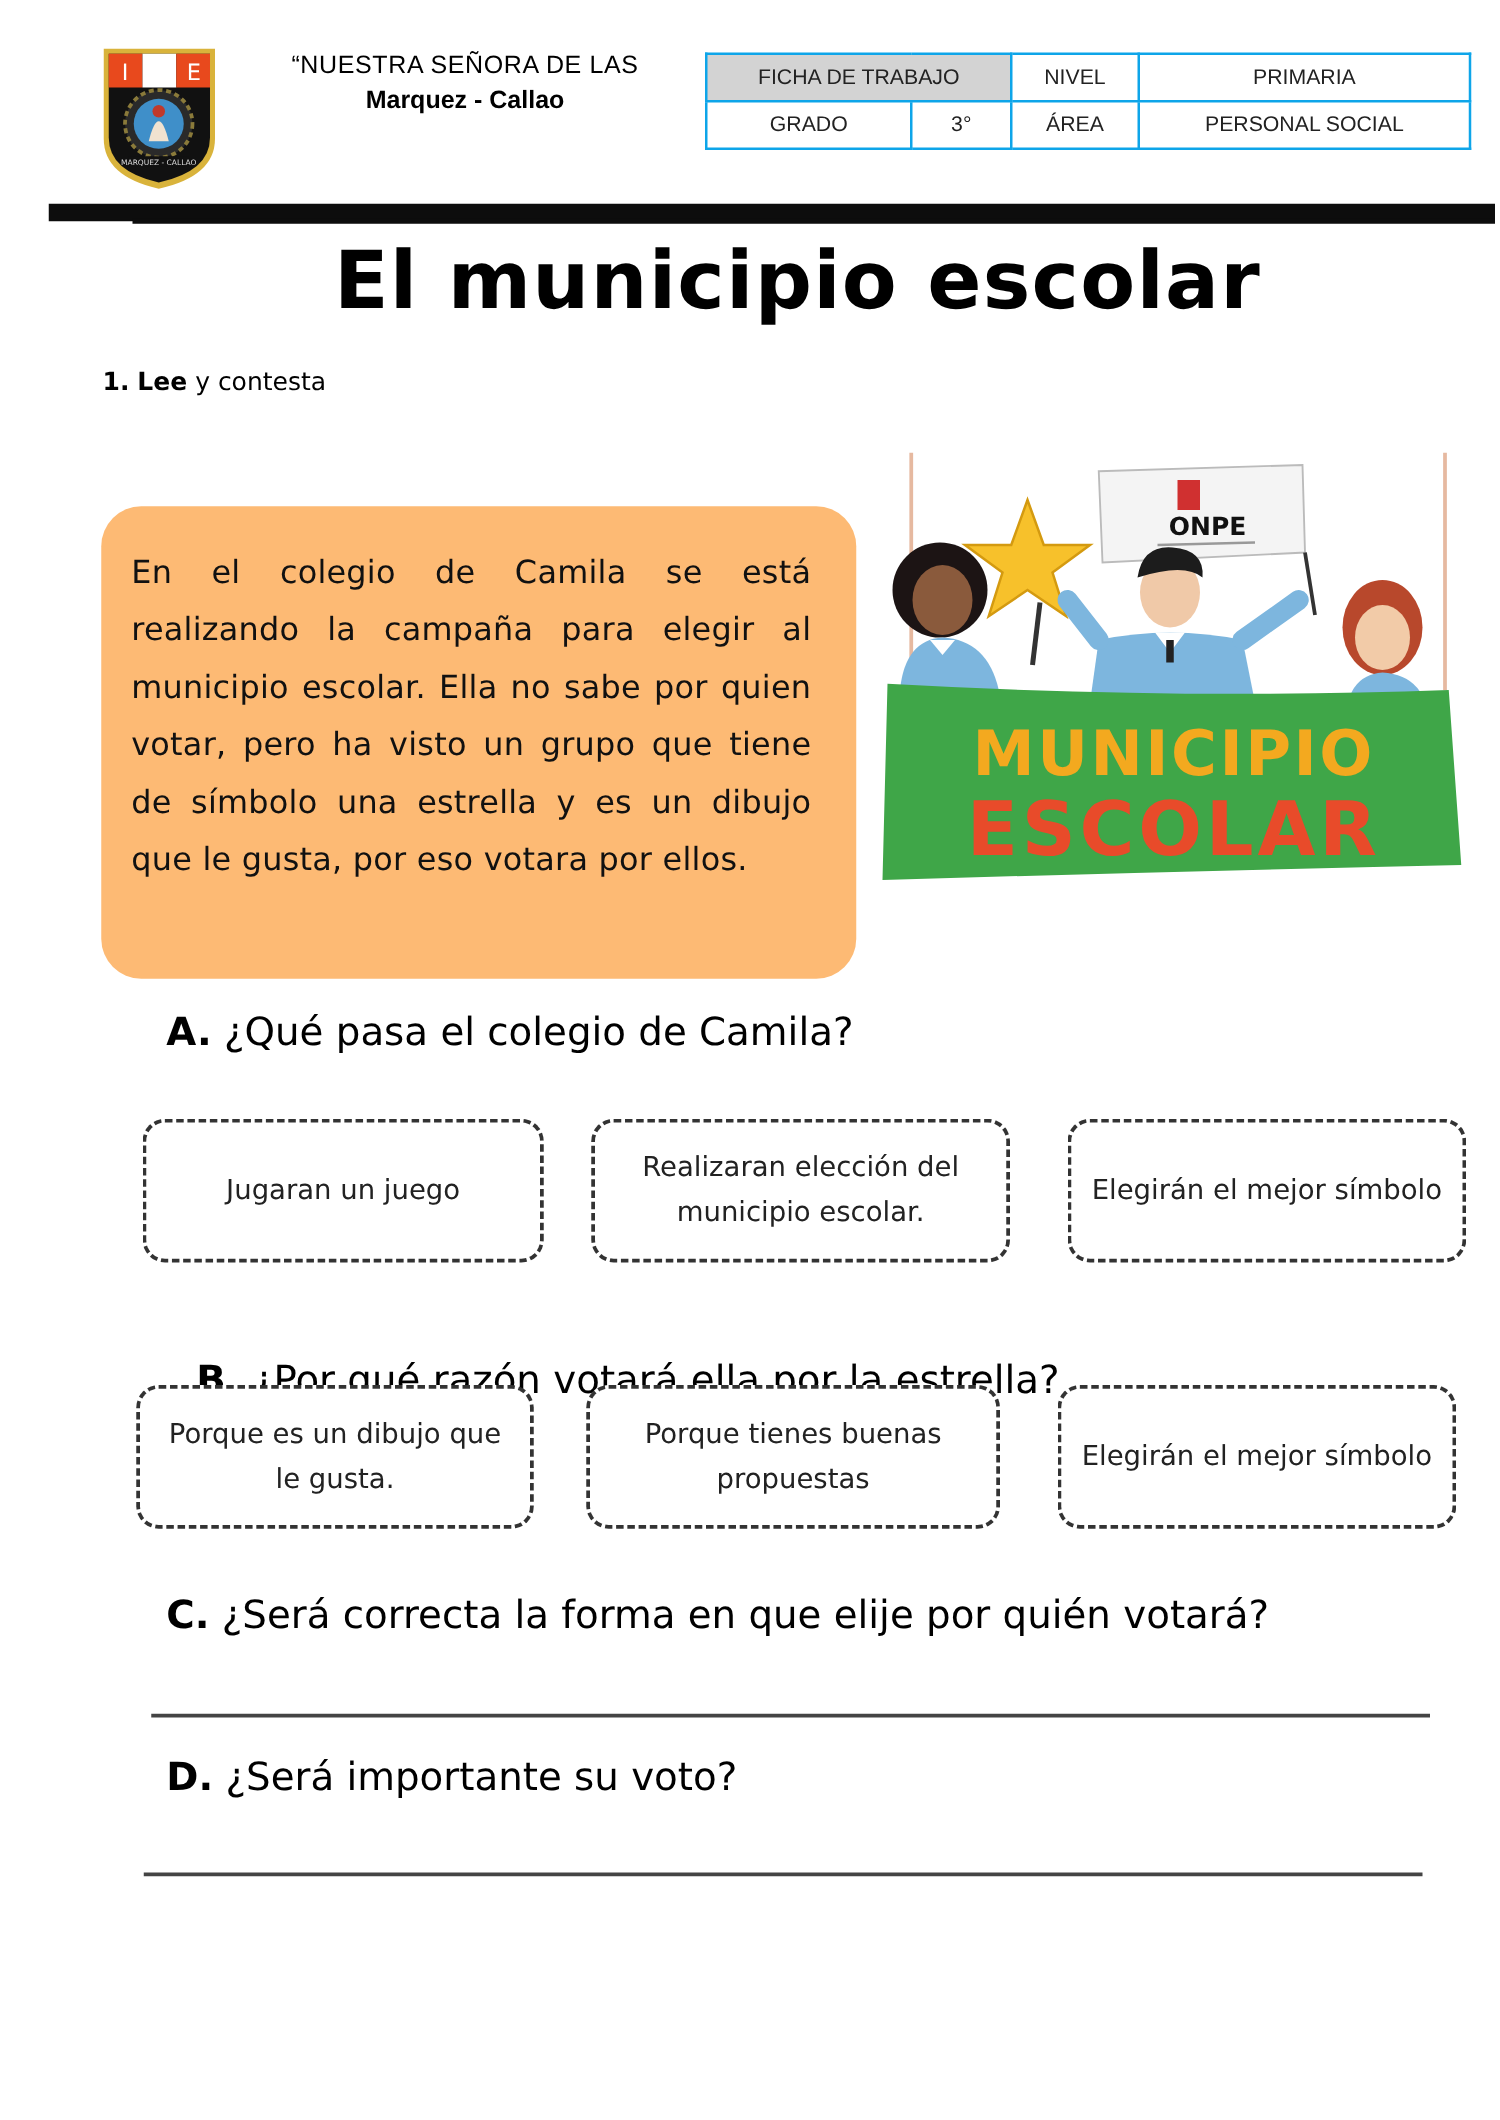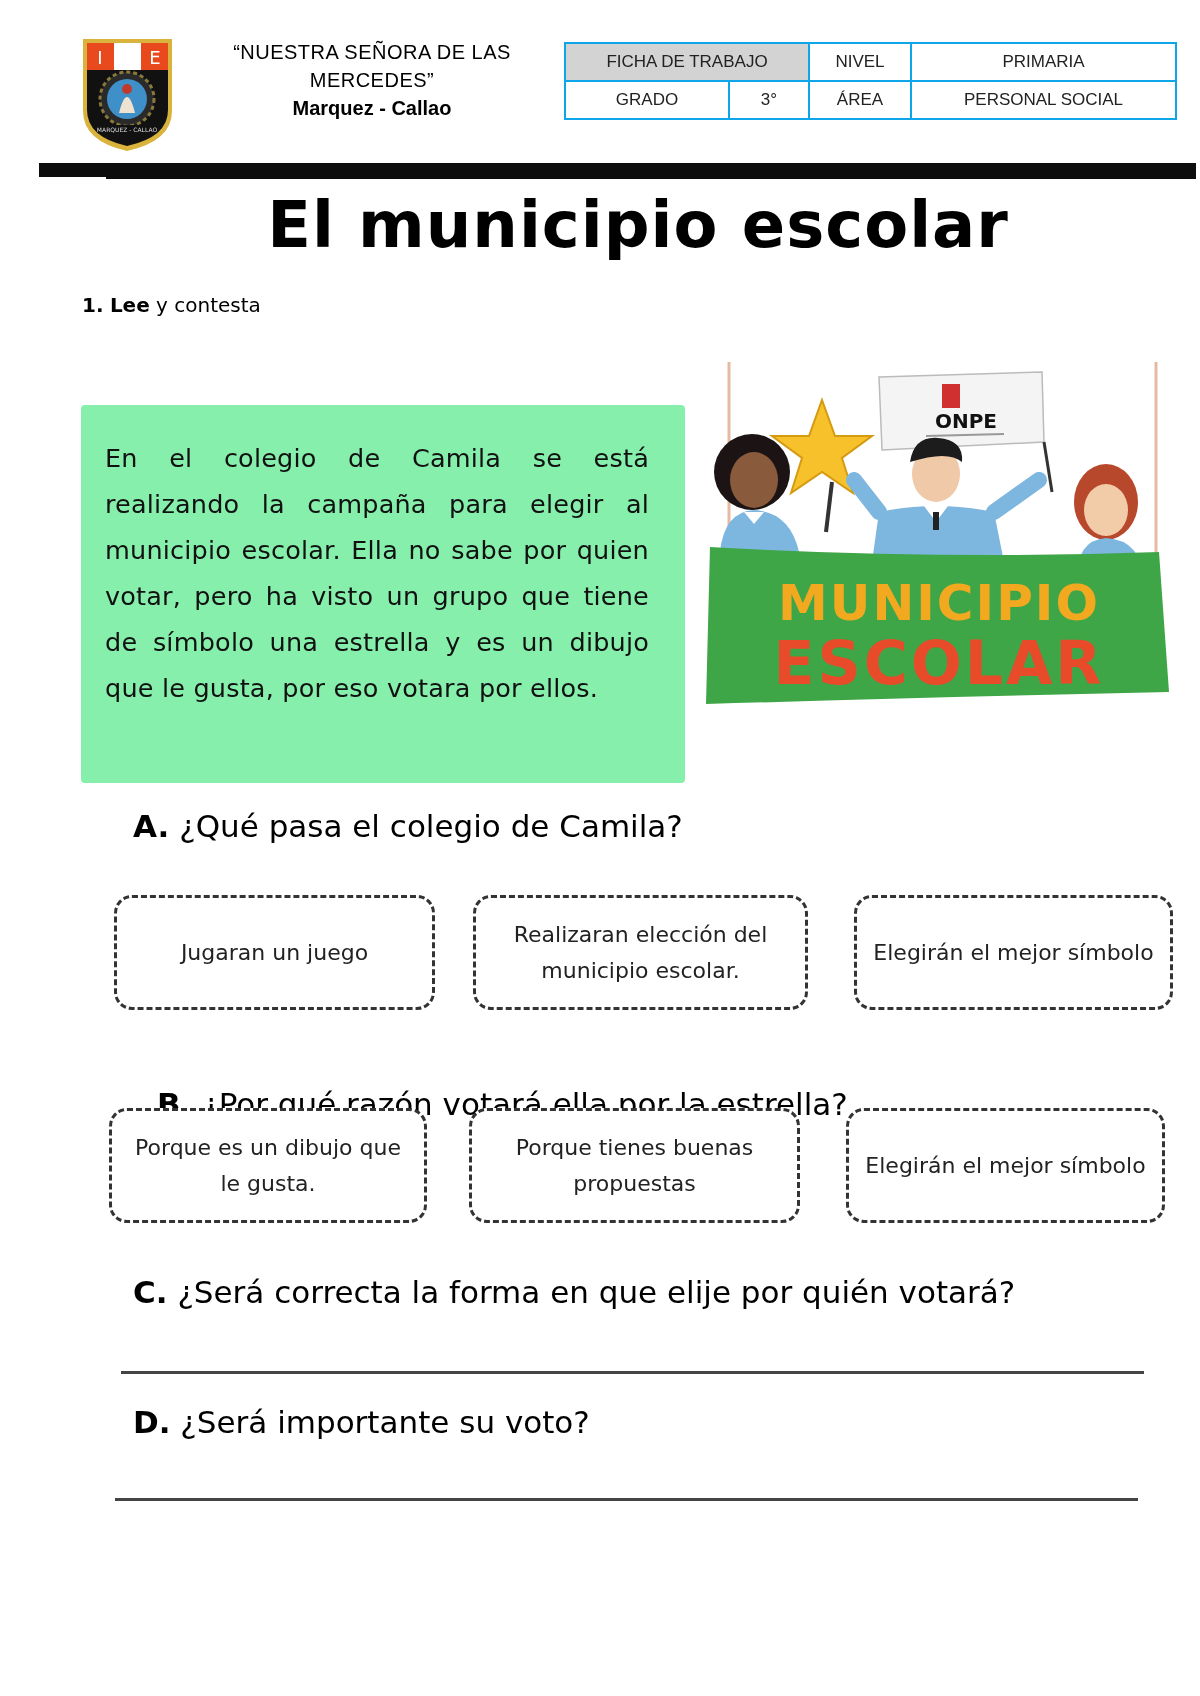--- a/index.html
+++ b/index.html
@@ -22,22 +22,22 @@
     .rule { left: 39px; top: 163px; width: 1157px; height: 14px; background: #0d0d0d; }
     .rule2 { left: 106px; top: 175px; width: 1090px; height: 4px; background: #0d0d0d; }
 
     .title { left: 0; top: 188px; width: 1200px; text-align: center; font-size: 64px; font-weight: bold;
              font-family: "DejaVu Sans", sans-serif; letter-spacing: 1px; padding-left: 38px; }
 
     .section1 { left: 82px; top: 293px; font-size: 20px; }
     .section1 b { font-weight: bold; }
 
     
-    .reading { left: 81px; top: 405px; width: 604px; height: 378px; background: #86efac;
-               border-radius: 4px; box-sizing: border-box; padding: 30px 36px 0 24px; }
+    .reading { left: 81px; top: 405px; width: 604px; height: 378px; background: #fdba74;
+               border-radius: 32px; box-sizing: border-box; padding: 30px 36px 0 24px; }
     .reading p { margin: 0; font-family: "DejaVu Sans", sans-serif; font-size: 25.5px; line-height: 46px;
                  text-align: justify; text-align-last: left; color: #111; letter-spacing: 0.2px; }
 
     
     .illus { left: 704px; top: 362px; width: 470px; height: 382px; }
 
     
     .q { font-size: 31px; left: 133px; }
     .q b { font-weight: bold; }
 
@@ -64,21 +64,20 @@
     <circle cx="52" cy="66" r="20" fill="#3f8fc9"></circle>
     <path d="M44 80 Q52 48 60 80 Z" fill="#f0e2d0"></path>
     <circle cx="52" cy="56" r="5" fill="#c0392b"></circle>
     <rect x="28" y="92" width="48" height="8" fill="#111"></rect>
     <text x="52" y="99" font-size="6" fill="#ddd" text-anchor="middle" font-family="DejaVu Sans, sans-serif">MARQUEZ - CALLAO</text>
   </svg>
 </div>
 
 <div class="abs school">
   <div class="l2">“NUESTRA SEÑORA DE LAS</div>
-  <div class="l2">MERCEDES”</div>
   <div class="l4">Marquez - Callao</div>
 </div>
 
 <table class="abs ficha">
   <colgroup>
     <col style="width:164px">
       <col style="width:80px">
       <col style="width:102px">
       <col style="width:265px">
   </colgroup>

